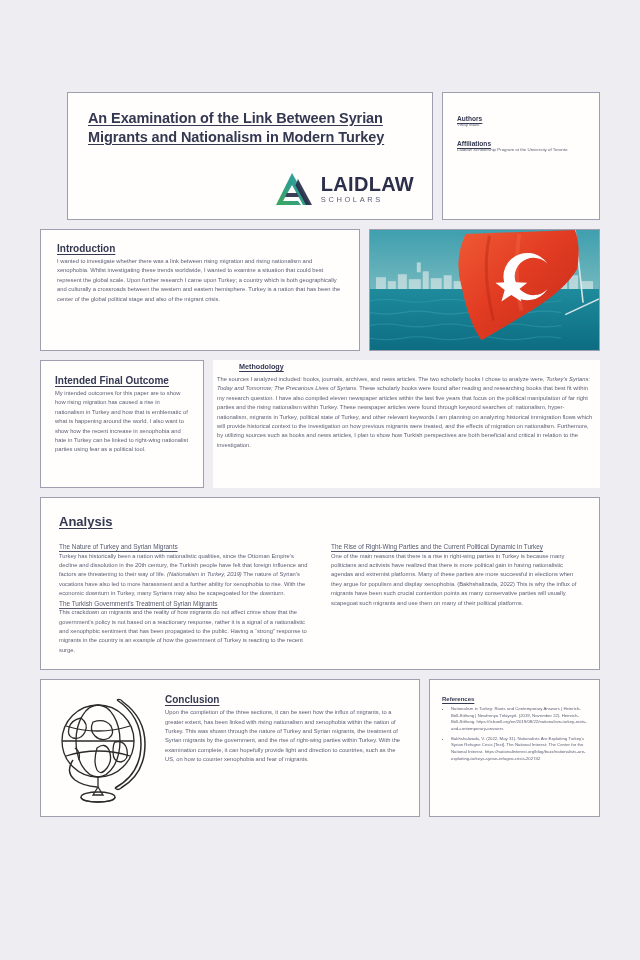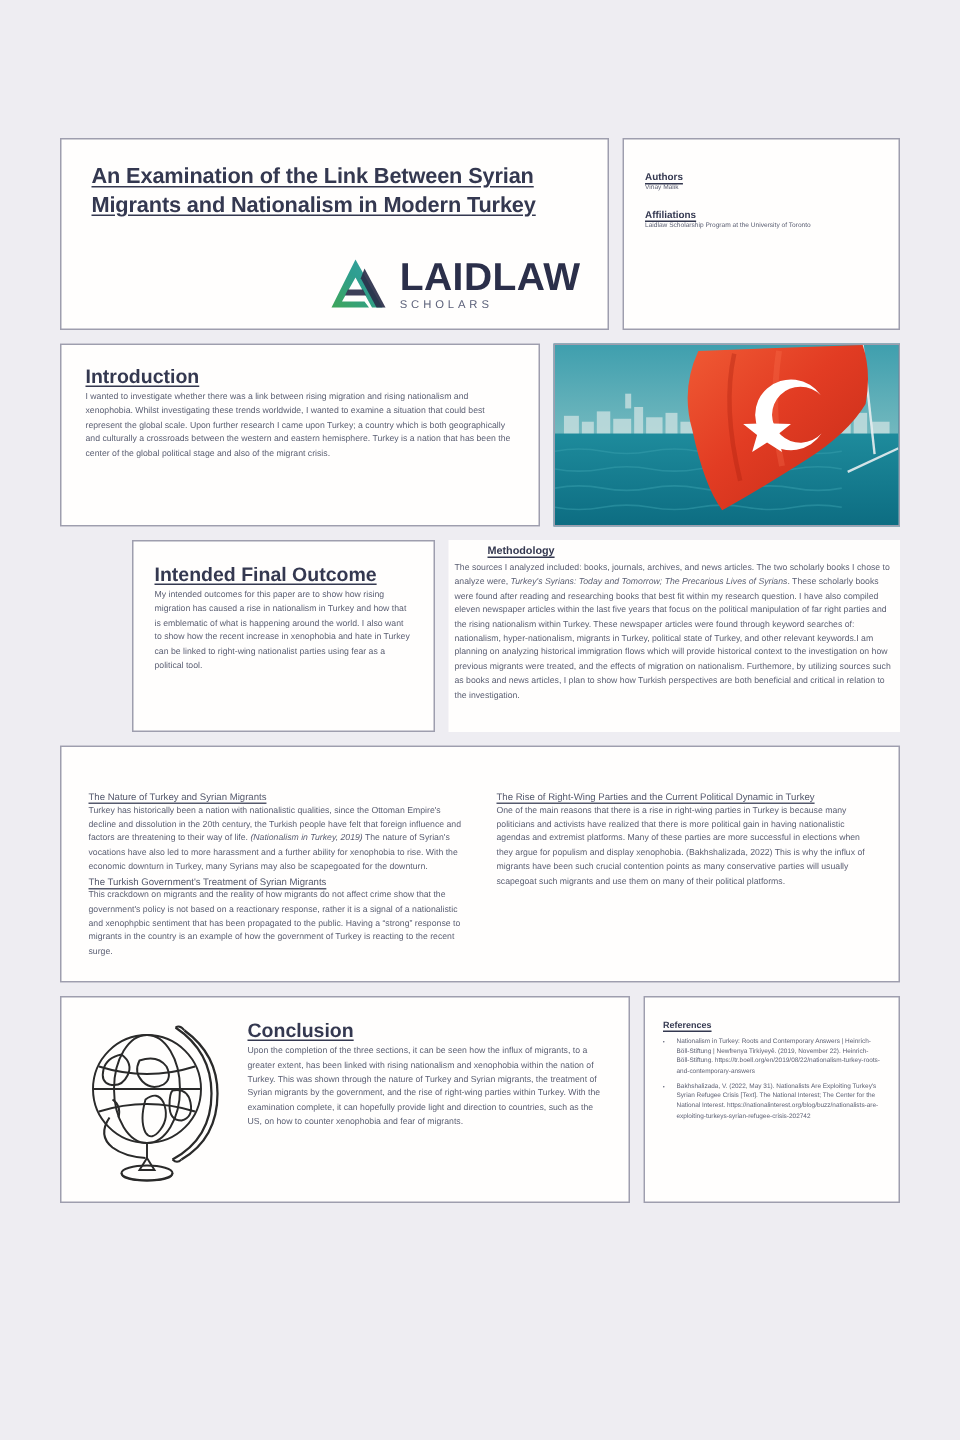--- a/index.html
+++ b/index.html
@@ -28,21 +28,21 @@
   .h-title{
     font-size:14.5px;
     font-weight:bold;
     line-height:1.28;
     color:#343850;
     text-decoration:underline;
     text-underline-offset:2px;
     letter-spacing:-0.1px;
   }
   .h-sec{
-    font-size:13px;
+    font-size:10px;
     font-weight:bold;
     color:#343850;
     text-decoration:underline;
     text-underline-offset:2px;
     margin-bottom:3px;
   }
   .h-big{
     font-size:13px;
     font-weight:bold;
     color:#343850;
@@ -70,36 +70,36 @@
   }
   .body-txt em{font-style:italic;}
   .tiny-txt{
     font-size:4.3px;
     line-height:1.55;
     color:#5a5e72;
   }
   .tiny-lbl{font-size:4.4px;line-height:1.5;color:#5a5e72;}
 
   
-  .header-row{display:flex;gap:9px;}
+  .header-row{display:flex;gap:9px;margin-left:27px;}
   .title-panel{
     width:366px;height:128px;
     padding:16px 0 0 20px;
     box-sizing:border-box;
     position:relative;
   }
   .logo-wrap{
     position:absolute;
     right:18px;bottom:12px;
     display:flex;align-items:center;gap:7px;
   }
   .logo-mark{width:40px;height:36px;}
   .logo-text{display:flex;flex-direction:column;line-height:1;}
   .logo-main{
-    font-size:26px;font-weight:bold;color:#2b2f4a;letter-spacing:0.3px;
+    font-size:20px;font-weight:bold;color:#2b2f4a;letter-spacing:0.3px;
   }
   .logo-sub{
     font-size:7.5px;color:#5b6079;letter-spacing:2.6px;margin-top:2px;text-align:left;
   }
   .authors-panel{
     flex:1;height:128px;
     padding:22px 14px 0 14px;
     box-sizing:border-box;
   }
   .auth-block{margin-bottom:11px;}
@@ -117,24 +117,23 @@
     box-sizing:border-box;
     overflow:hidden;
     position:relative;
     background:#1f8a99;
   }
   .photo-panel svg{display:block;width:100%;height:100%;}
 
   
   .mid-row{display:flex;gap:9px;align-items:flex-start;}
   .outcome-panel{
-    width:202px;min-height:128px;
+    width:164px;min-height:128px;
     padding:14px 14px 12px 14px;
     box-sizing:border-box;
-    margin-left:48px;
   }
   .method-panel{
     flex:1;min-height:128px;
     background:#fffefd;
     padding:2px 6px 8px 4px;
     box-sizing:border-box;
     border:none;
   }
 
   
@@ -279,20 +278,21 @@
       <div class="body-txt"> My intended outcomes for this paper are to show how rising migration has caused a rise in nationalism in Turkey and how that is emblematic of what is happening around the world. I also want to show how the recent increase in xenophobia and hate in Turkey can be linked to right-wing nationalist parties using fear as a political tool.</div>
     </div>
 
     <div class="method-panel">
       <div class="h-mini" style="font-size:7.2px;margin-bottom:4px;margin-left:22px;">Methodology</div>
       <div class="body-txt"><span>The sources I analyzed included: books, journals, archives, and news articles. The two scholarly books I chose to analyze were, </span><em>Turkey's Syrians: Today and Tomorrow; The Precarious Lives of Syrians</em><span>. These scholarly books were found after reading and researching books that best fit within my research question. I have also compiled eleven newspaper articles within the last five years that focus on the political manipulation of far right parties and the rising nationalism within Turkey. These newspaper articles were found through keyword searches of: nationalism, hyper-nationalism, migrants in Turkey, political state of Turkey, and other relevant keywords.I am planning on analyzing historical immigration flows which will provide historical context to the investigation on how previous migrants were treated, and the effects of migration on nationalism. Furthemore, by utilizing sources such as books and news articles, I plan to show how Turkish perspectives are both beneficial and critical in relation to the investigation.</span></div>
     </div>
   </div>
 
   <div class="panel analysis-panel">
+    <div class="h-big">Analysis</div>
 
     <div class="analysis-cols">
 
       <div>
         <div class="h-sub">The Nature of Turkey and Syrian Migrants</div>
         <div class="body-txt"><span>Turkey has historically been a nation with nationalistic qualities, since the Ottoman Empire's decline and dissolution in the 20th century, the Turkish people have felt that foreign influence and factors are threatening to their way of life. </span><em>(Nationalism in Turkey, 2019)</em><span> The nature of Syrian's vocations have also led to more harassment and a further ability for xenophobia to rise. With the economic downturn in Turkey, many Syrians may also be scapegoated for the downturn.</span></div>
         <div class="h-sub">The Turkish Government's Treatment of Syrian Migrants </div>
         <div class="body-txt">This crackdown on migrants and the reality of how migrants do not affect crime show that the government's policy is not based on a reactionary response, rather it is a signal of a nationalistic and xenophpbic sentiment that has been propagated to the public. Having a “strong” response to migrants in the country is an example of how the government of Turkey is reacting to the recent surge.</div>
       </div>
 

